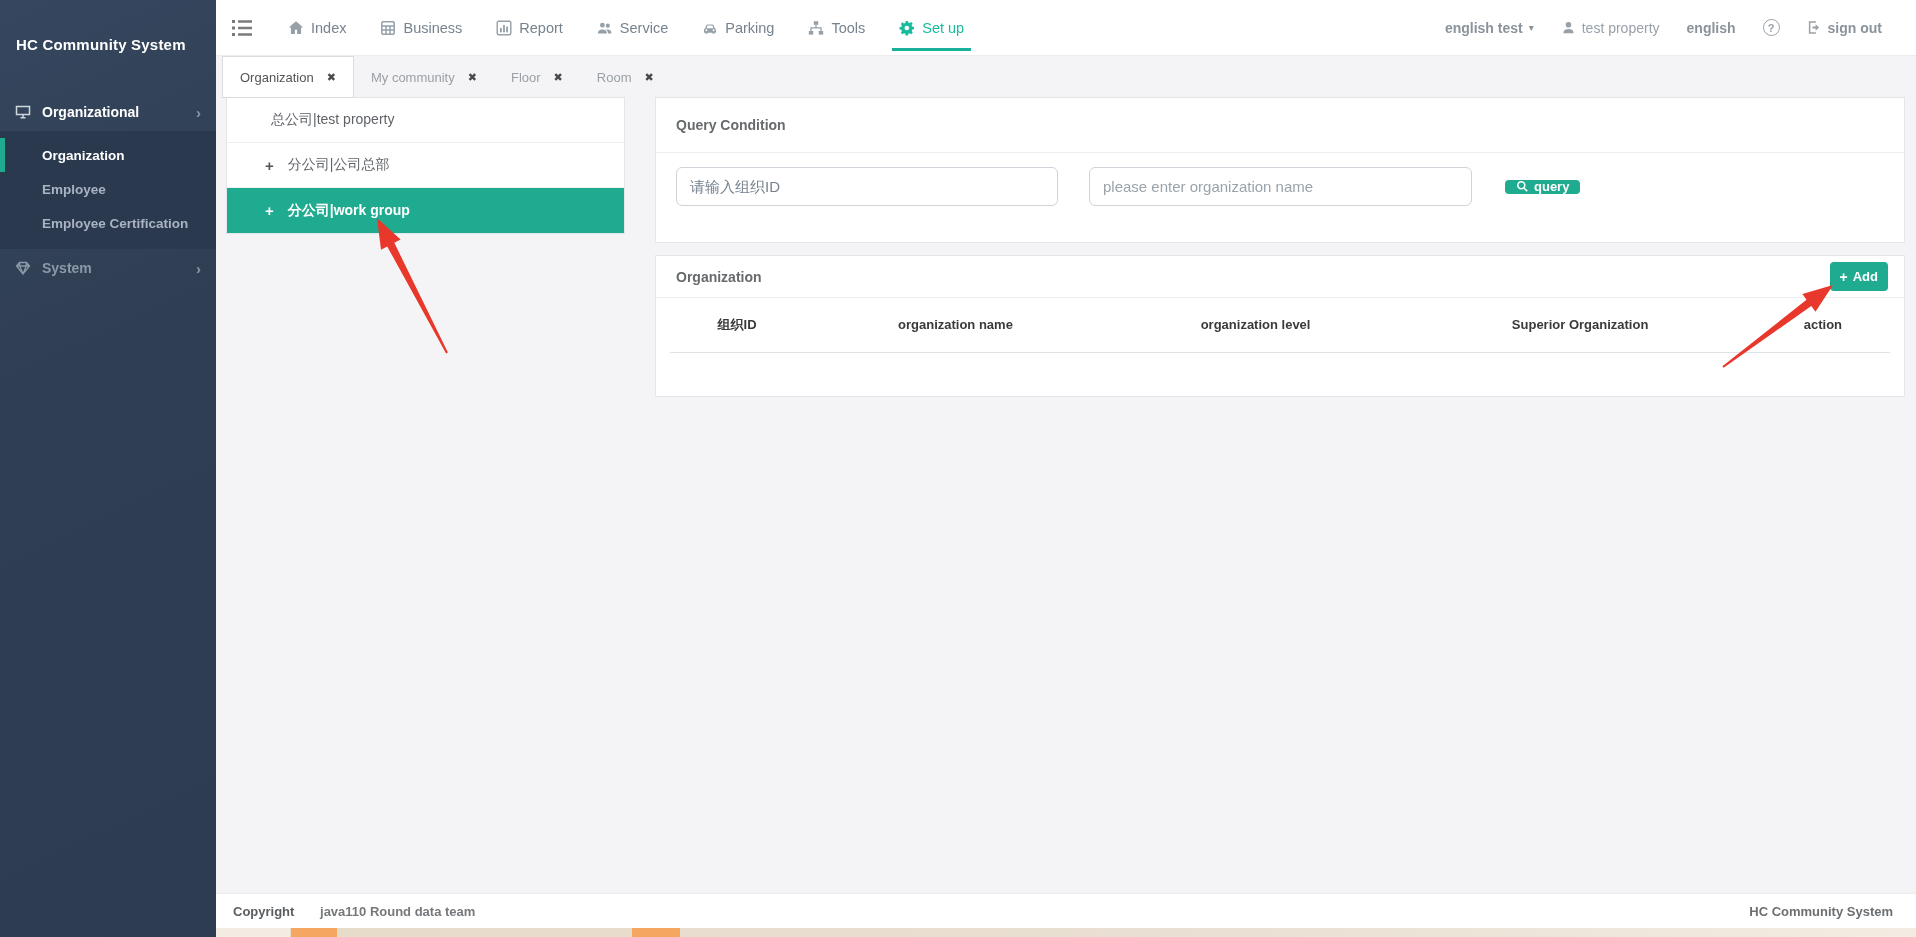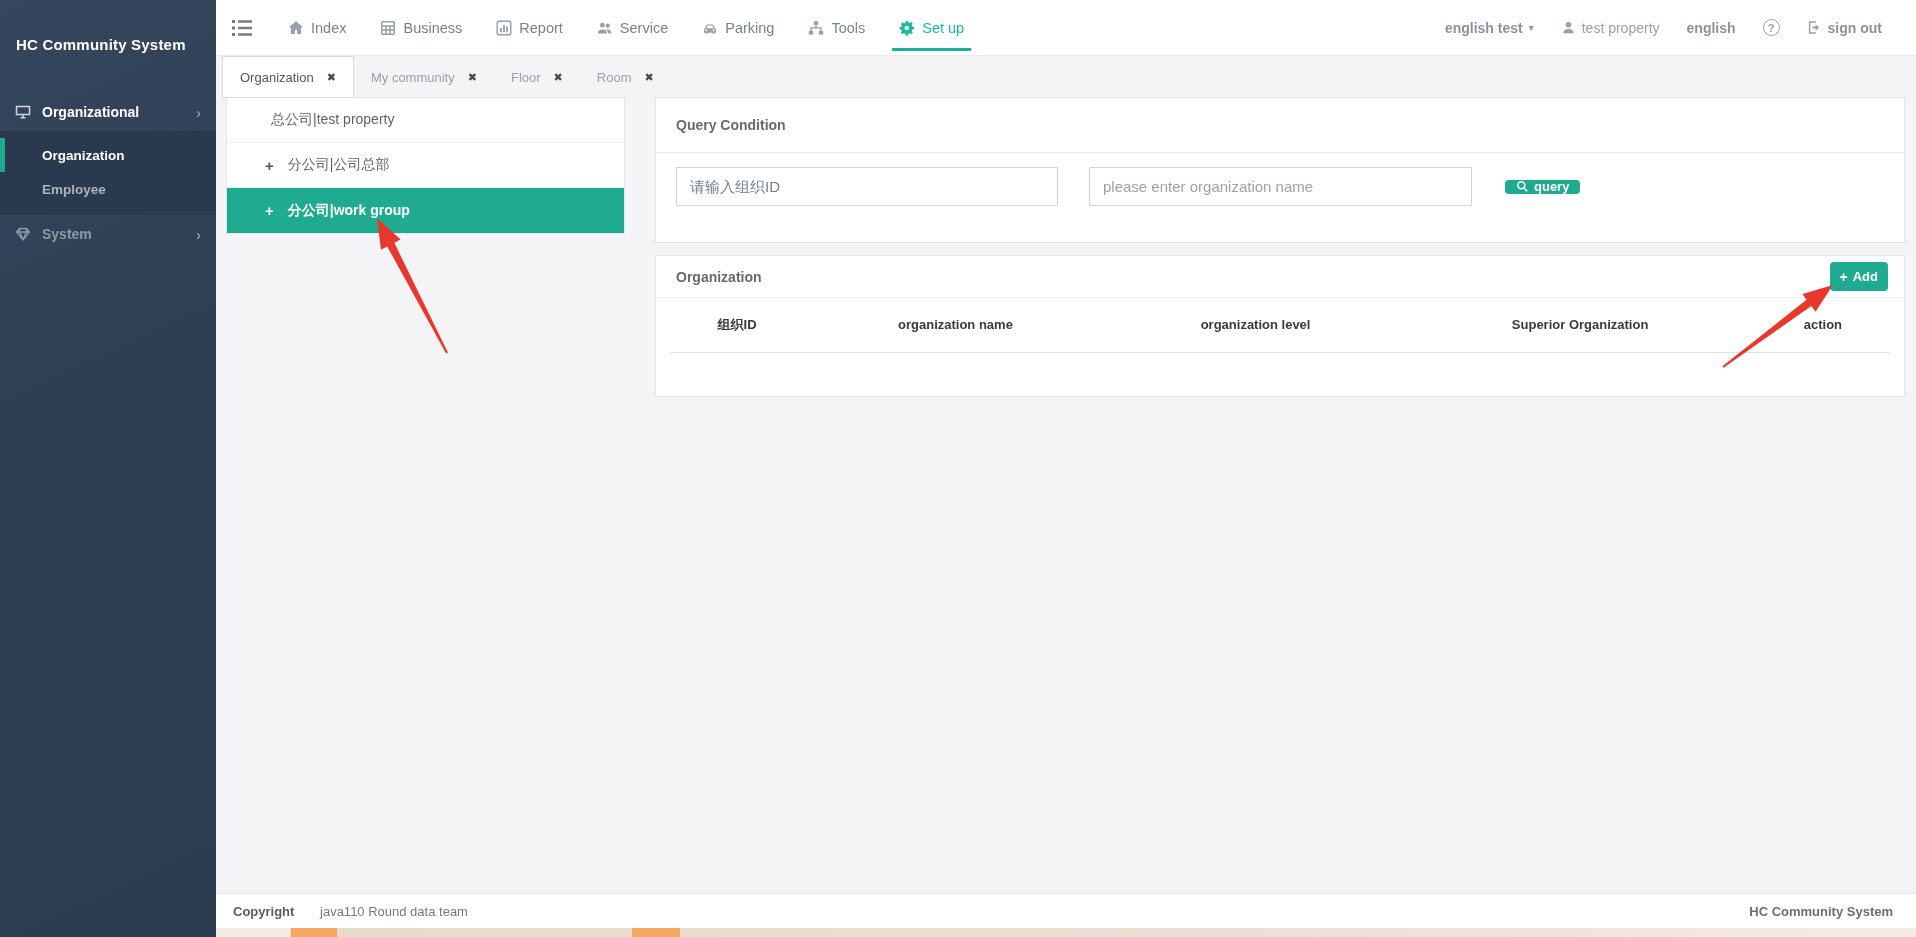--- a/index.html
+++ b/index.html
@@ -90,21 +90,21 @@
   
   .card { position:absolute; left:655px; width:1250px; background:#fff; border:1px solid #e3e5e8; z-index:2; }
   .card-header {
     height:55px; display:flex; align-items:center; justify-content:space-between;
     padding:0 20px; border-bottom:1px solid #ebedef;
   }
   .card-title { font-size:14px; font-weight:bold; color:#676a6c; }
   .query-card { top:97px; height:146px; }
   .query-body { display:flex; align-items:center; padding:14px 20px 0; }
   .q-input {
-    height:39px; border:1px solid #cfd4da; border-radius:1px; padding:0 13px;
+    height:39px; border:1px solid #cfd4da; border-radius:6px; padding:0 13px;
     font-size:15px; color:#555; background:#fff; outline:none;
     font-family:"Liberation Sans","DejaVu Sans",sans-serif;
   }
   .q-input::placeholder { color:#76838f; opacity:1; }
   .q-input.light::placeholder { color:#9aa3ab; }
   .in1 { width:382px; } .in2 { width:383px; margin-left:31px; } .in3 { width:280px; margin-left:31px; }
   .btn {
     display:inline-flex; align-items:center; gap:5px; border:none; border-radius:4px;
     background:#1fab8f; color:#fff; font-size:13px; font-weight:bold; cursor:pointer;
     font-family:"Liberation Sans","DejaVu Sans",sans-serif;
@@ -123,21 +123,21 @@
   }
   .org-table td { height:43px; }
 
   
   .footer {
     position:absolute; left:216px; right:0; top:893px; height:35px;
     background:#fff; border-top:1px solid #ececec;
     display:flex; align-items:center; justify-content:space-between;
     padding:0 23px 0 17px; font-size:13px; color:#6b6f72; z-index:2;
   }
-  .footer .cp-rest { color:#76797c; font-weight:normal;padding-left:22px; }
+  .footer .cp-rest { color:#76797c; font-weight:bold;padding-left:22px; }
   .footer b { color:#5a5e61; }
   .footer .brand { font-weight:bold; color:#6b6f72; }
 
   
   .bottom-strip {
     position:absolute; left:216px; right:0; bottom:0; height:9px;
     background:linear-gradient(90deg,#e7dbc9 0%,#e9dfd2 55%,#f3ece2 100%); z-index:2;
   }
   .strip-light { position:absolute; left:0; top:0; bottom:0; width:74px; background:#f2ece3; }
   .strip-seg { position:absolute; top:0; bottom:0; background:#f5a661; }
@@ -162,20 +162,23 @@
       </span>
       <span>Organizational</span>
       <span class="chev">›</span>
     </div>
     <div class="submenu">
       <div class="submenu-item active">
         <span>Organization</span>
       </div>
       <div class="submenu-item">
         <span>Employee</span>
+      </div>
+      <div class="submenu-item">
+        <span>Employee Certification</span>
       </div>
     </div>
     <div class="side-section dim">
       <span class="sicon">
         <svg viewBox="0 0 16 16" width="16" height="16">
             <path fill="none" stroke="currentColor" stroke-width="1.3" d="M4.5 2.5h7l3 3.5L8 14 1.5 6zM1.5 6h13M4.8 6L8 14 11.2 6M4.5 2.5L4.8 6M11.5 2.5L11.2 6"></path>
           </svg>
       </span>
       <span>System</span>
       <span class="chev">›</span>

